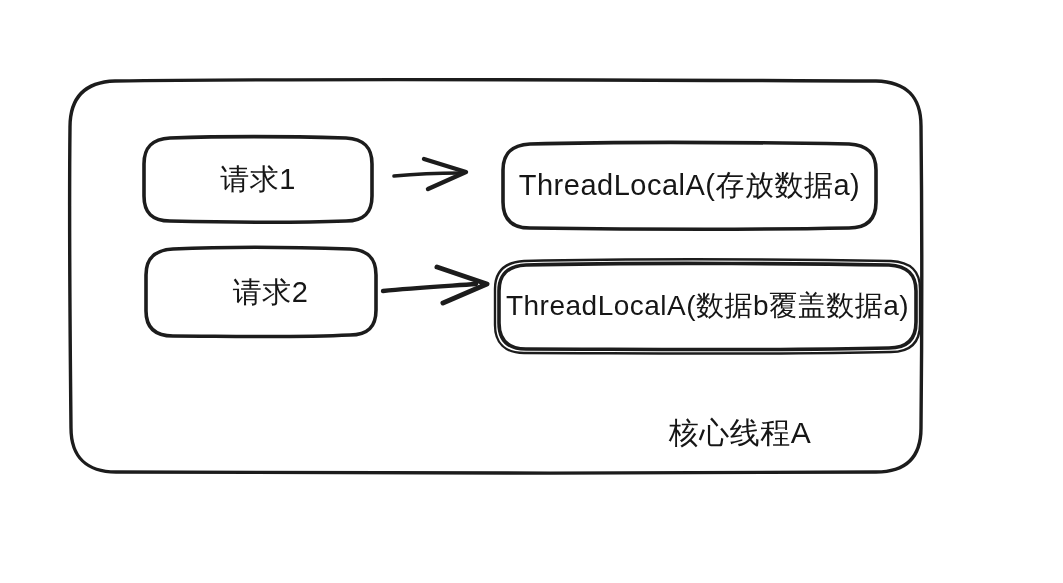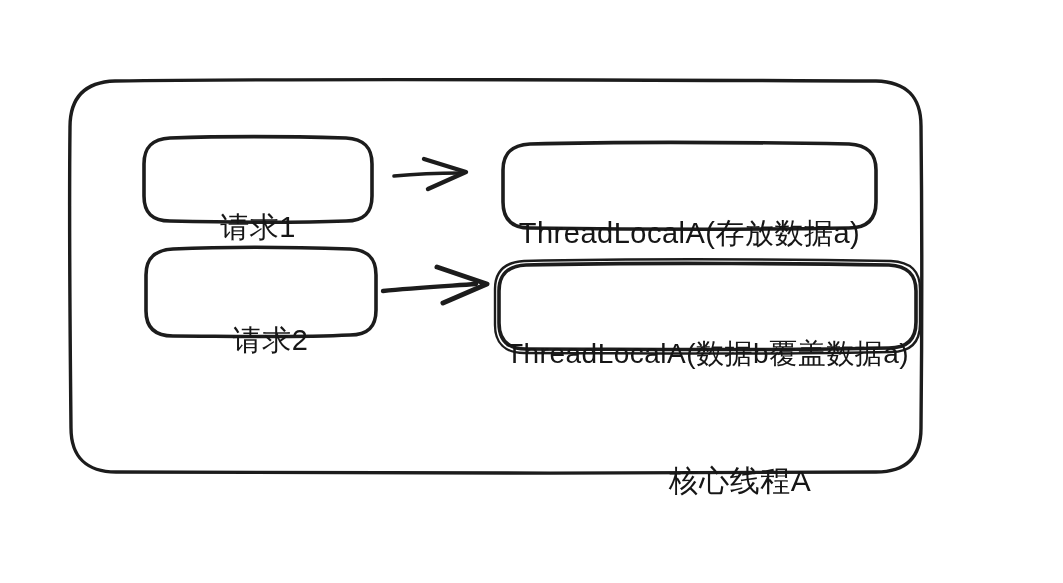--- a/index.html
+++ b/index.html
@@ -19,21 +19,20 @@
     position:absolute;left:0;top:0;width:1063px;height:583px;
     color:var(--stroke);
   }
   .label{
     position:absolute;
     display:flex;align-items:center;justify-content:center;
     color:var(--text);
     white-space:nowrap;
     line-height:1.1;
     letter-spacing:0.5px;
-    margin-top:48px;
   }
   .node-label{font-size:29px;}
   .node-label-sm{font-size:28px;}
   .container-label{font-size:30px;}
 </style>
 </head>
 <body>
 
 <div class="stage">
 

